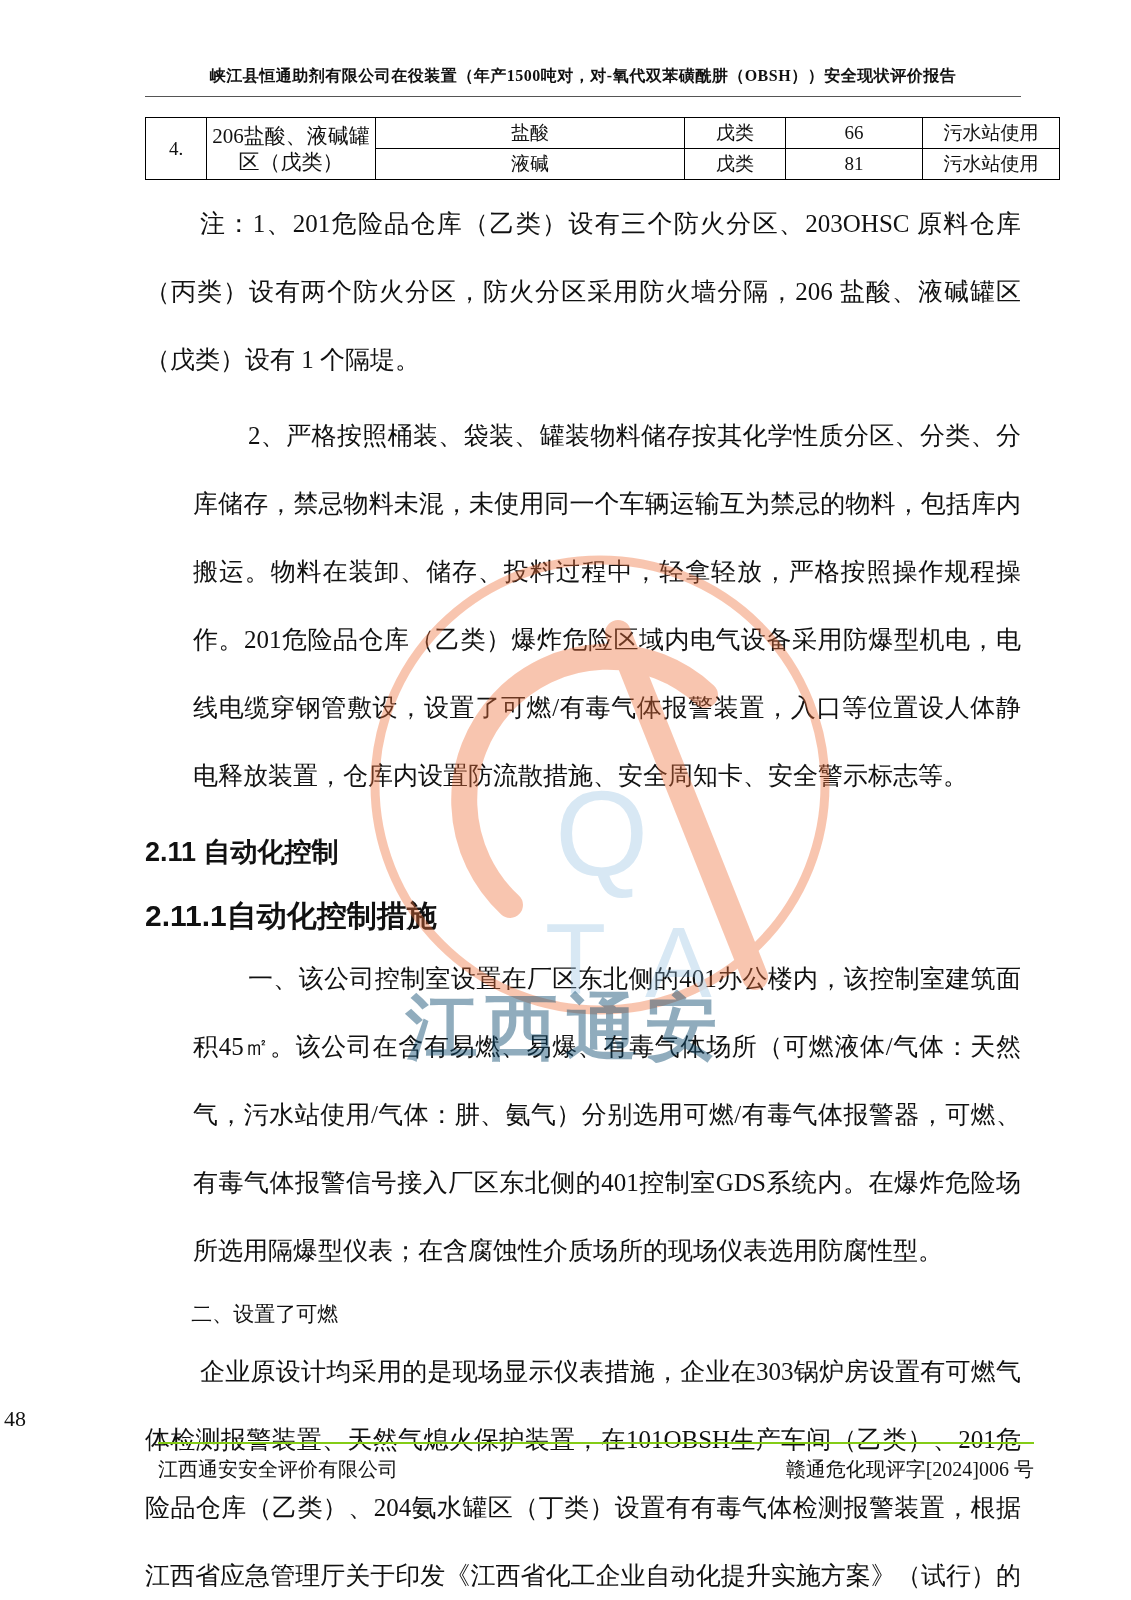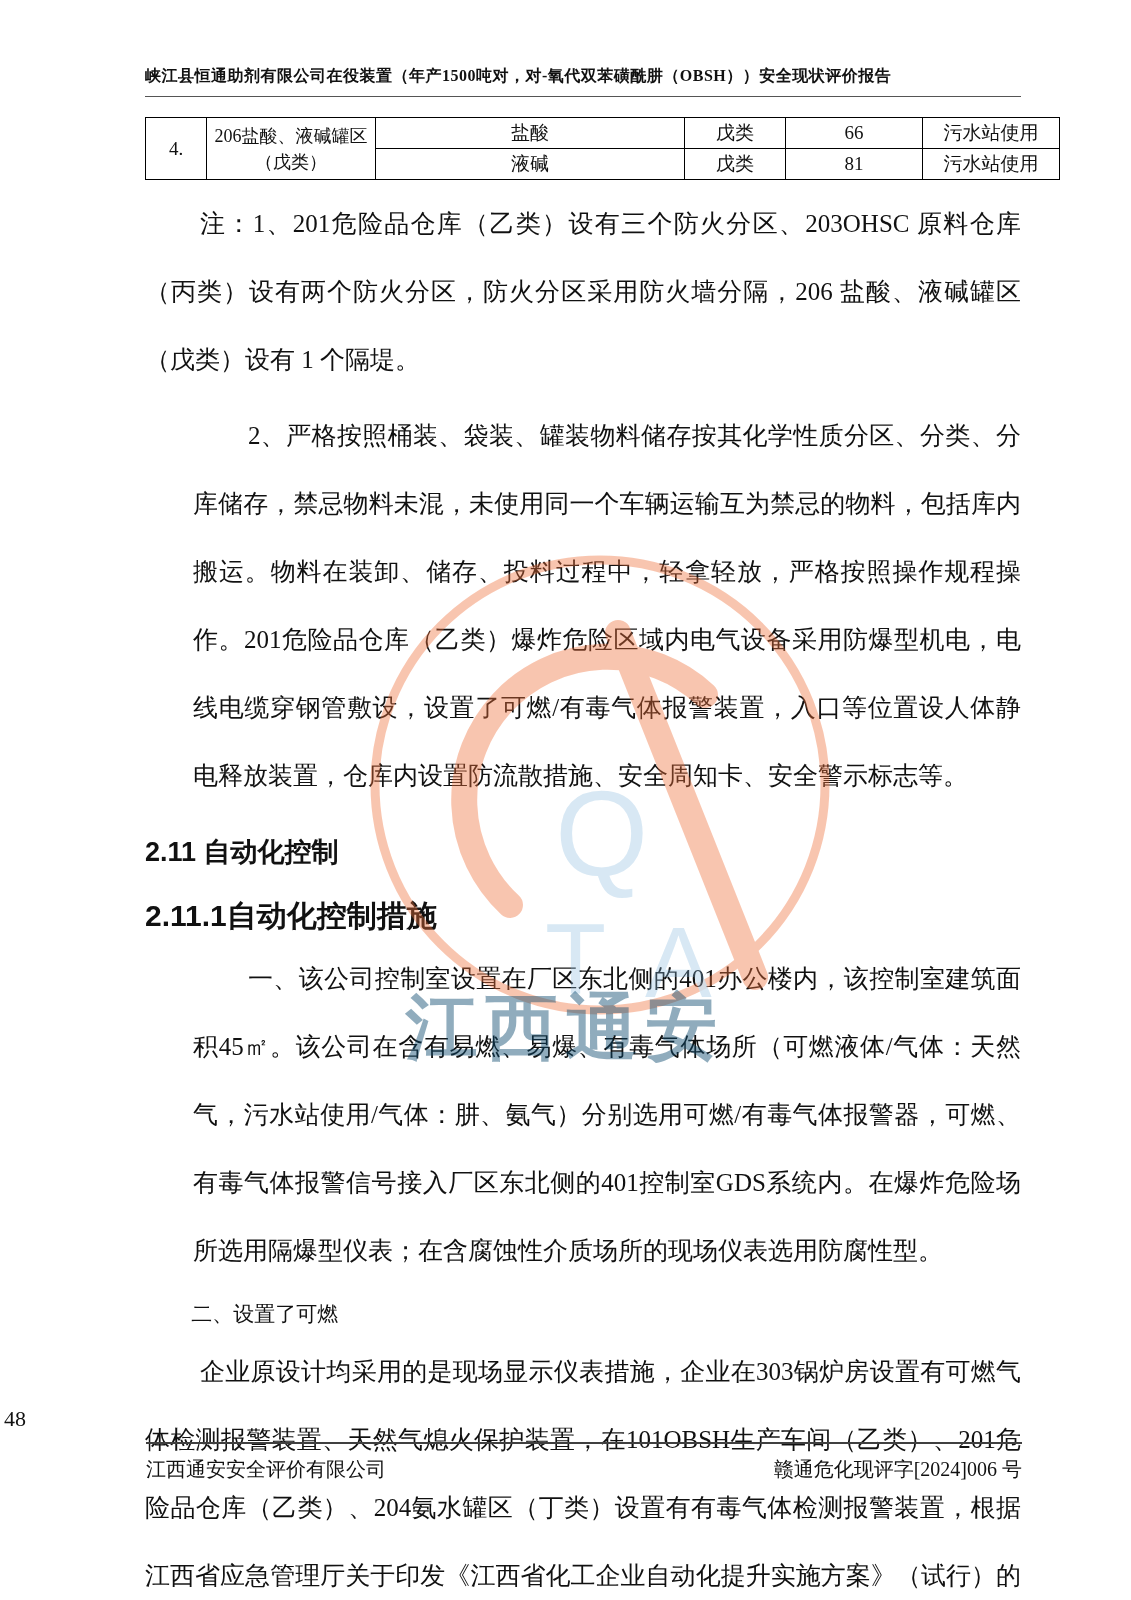--- a/index.html
+++ b/index.html
@@ -13,20 +13,21 @@
     font-family: "Liberation Serif", "DejaVu Serif", serif;
   }
   .content {
     position: absolute;
     left: 145px;
     width: 876px;
     top: 66px;
     z-index: 2;
   }
   .doc-header {
+    text-align: center;
     font-size: 16px;
     font-weight: bold;
     letter-spacing: 0.5px;
     padding-bottom: 9px;
     border-bottom: 1px solid #555;
   }
   table.mat {
     border-collapse: collapse;
     margin-top: 20px;
     width: 100%;
@@ -35,21 +36,21 @@
   }
   table.mat td {
     border: 1.5px solid #000;
     text-align: center;
     padding: 1px 4px;
     height: 28px;
     line-height: 26px;
     overflow: hidden;
   }
   .col-idx   { width: 52px; }
-  .col-group { width: 160px; font-size: 18px; line-height: 24px; }
+  .col-group { width: 160px; font-size: 21px; line-height: 24px; }
   .col-mat   { width: 300px; }
   .col-cat   { width: 92px; margin-top: 42px; }
   .col-qty   { width: 128px; }
   .col-rem   { width: 128px; }
   .para {
     font-size: 25px;
     line-height: 68px;
     text-align: justify;
     text-indent: 2.2em;
     margin: 0;
@@ -78,24 +79,24 @@
     position: absolute;
     left: 4px;
     width: 100%;
     top: 1406px;
     text-align: left;
     font-size: 22px;
     z-index: 2;
   }
   .doc-footer {
     position: absolute;
-    left: 146px;
+    left: 158px;
     width: 876px;
     top: 1442px;
-    border-top: 2px solid #404040;
+    border-top: 2px solid #84cc16;
     padding-top: 12px;
     display: flex;
     justify-content: space-between;
     font-size: 20px;
     z-index: 2;
   }
   .wm-logo {
     position: absolute;
     left: 360px;
     top: 545px;

